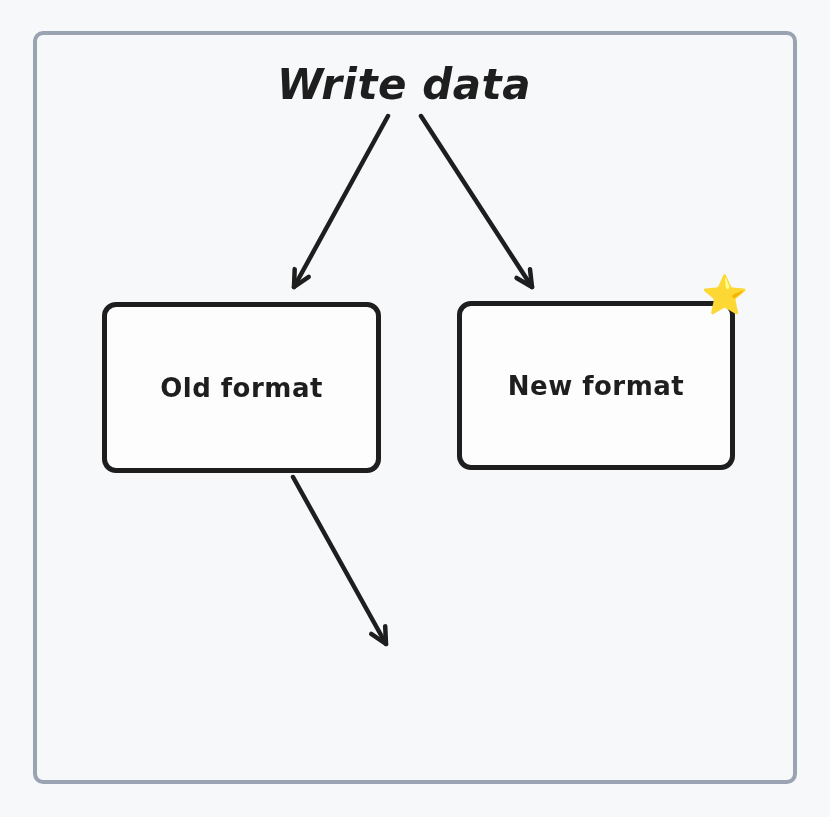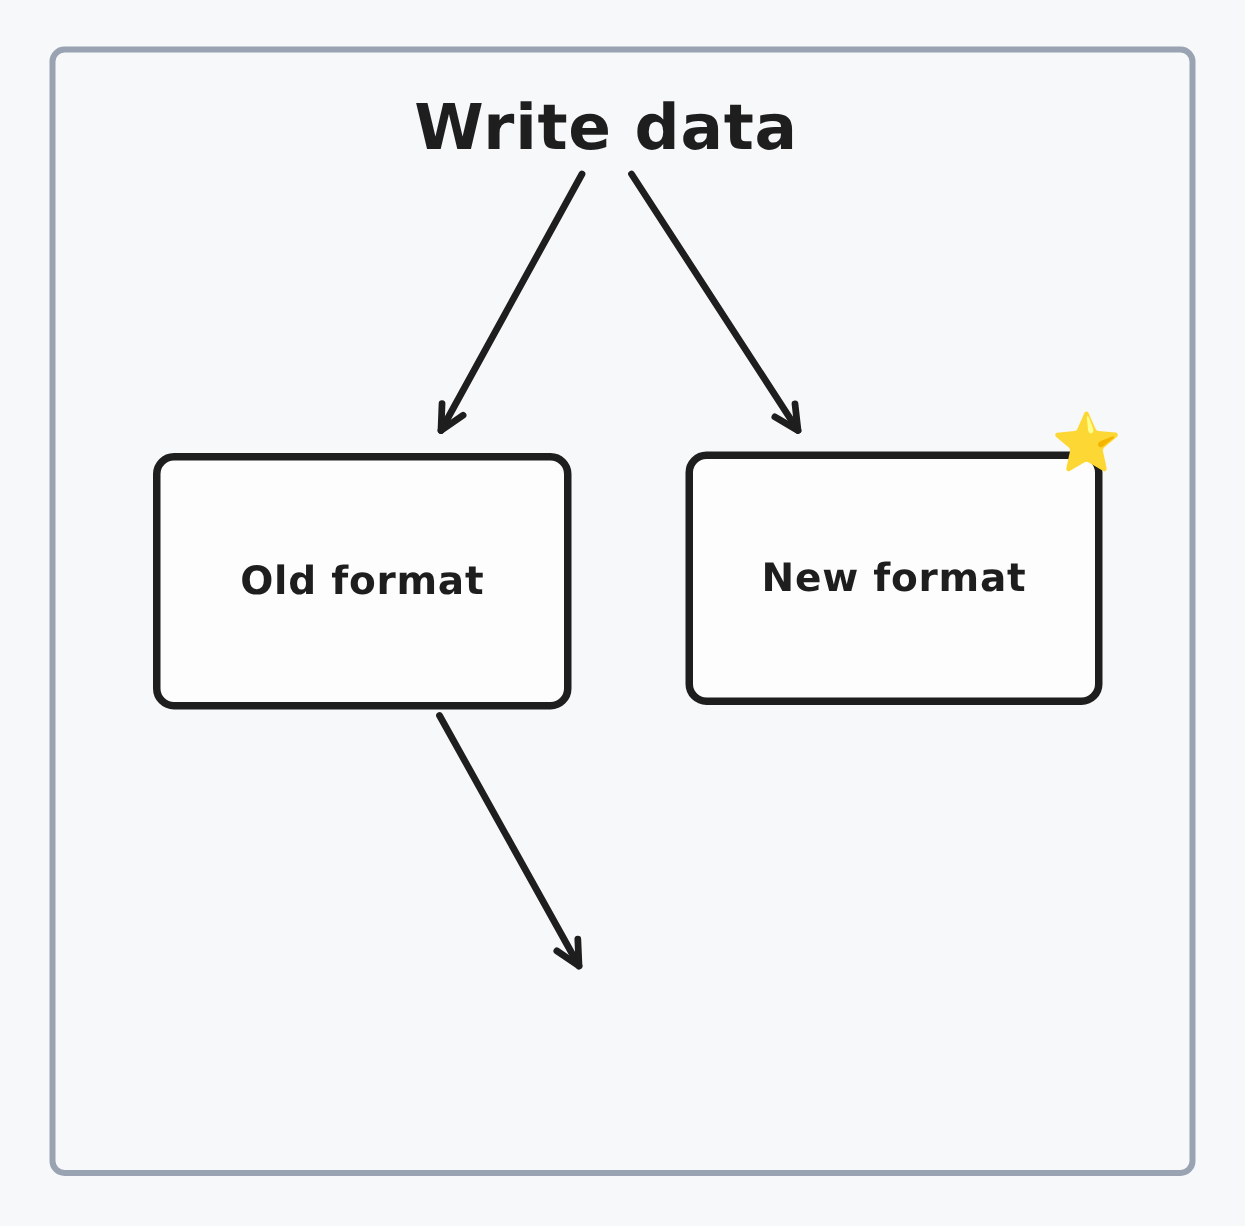--- a/index.html
+++ b/index.html
@@ -28,20 +28,21 @@
     border-radius: 10px;
     background: var(--background);
   }
   .diagram-label {
     position: absolute;
     transform: translateX(-50%);
     color: var(--stroke);
     font-weight: bold;
     white-space: nowrap;
     letter-spacing: 0.5px;
+    font-style: italic;
   }
   .title-label  { left: 404px; top: 60px;  font-size: 42px; }
   .bottom-label { left: 411px; top: 662px; font-size: 44px; }
   .node {
     position: absolute;
     border: 5px solid var(--stroke);
     border-radius: 14px;
     background: var(--node-fill);
     display: flex;
     align-items: center;

